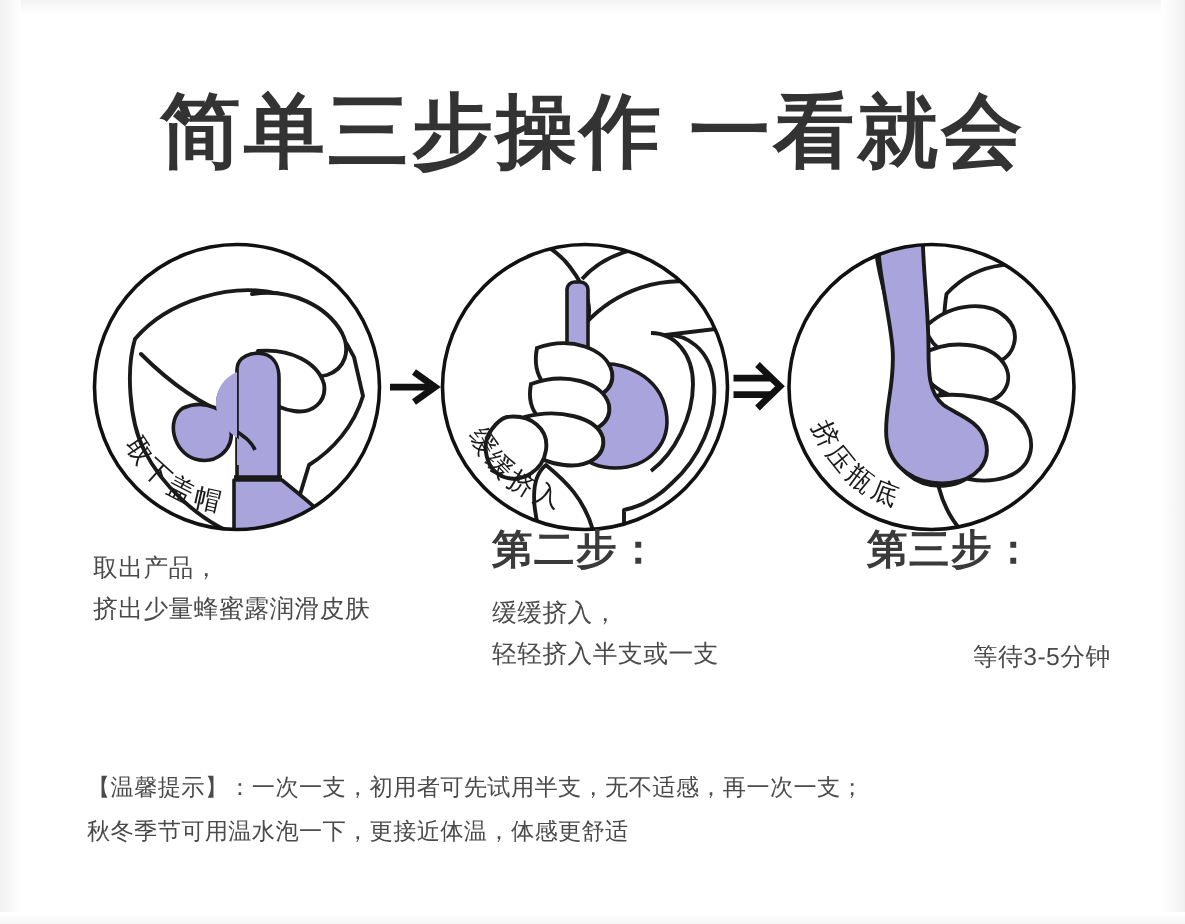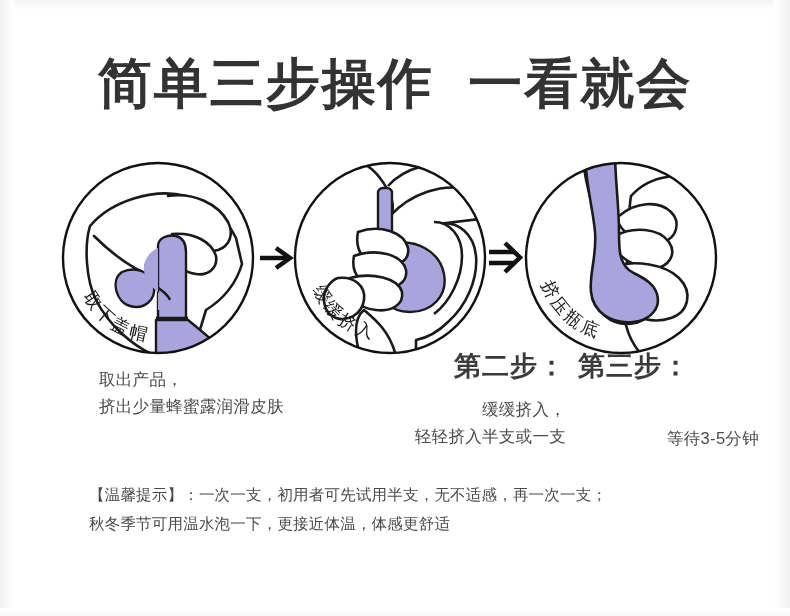--- a/index.html
+++ b/index.html
@@ -45,21 +45,20 @@
     position: absolute;
     left: 0; top: 60px;
     width: 790px;
     text-align: center;
     font-size: 54px;
     font-weight: bold;
     color: #333333;
     letter-spacing: 2px;
     white-space: pre;
     line-height: 1.05;
-    font-family: Liberation Mono, monospace;
   }
 
   
   #illus-row {
     position: absolute;
     left: 0; top: 160px;
     width: 790px;
     height: 200px;
   }
   .circle-wrap {
@@ -81,55 +80,53 @@
   }
   #arrow-1 { left: 256px; }
   #arrow-2 { left: 487px; }
 
   
   .step {
     position: absolute;
     top: 352px;
   }
   #step-1 { left: 62px;  width: 250px; }
-  #step-2 { left: 316px; width: 250px; text-align: right; }
+  #step-2 { left: 328px; width: 250px; }
   #step-3 { left: 578px; width: 220px; }
 
   .step-title {
     font-size: 27px;
     font-weight: bold;
     color: #3a3a3a;
     line-height: 1.1;
     letter-spacing: 1px;
     white-space: pre;
   }
   .step-body {
     margin-top: 14px;
     font-size: 16.5px;
     color: #4a4a4a;
     line-height: 1.65;
     white-space: pre-line;
     letter-spacing: 0.3px;
-    margin-left: 37px;
   }
   #step-3 .step-body { margin-top: 16px; text-align: center; }
   #step-3 .step-body-inner { padding-left: 13px; }
 
   
   #tip {
     position: absolute;
     left: 58px;
-    top: 481px;
+    top: 512px;
     width: 700px;
     font-size: 15.5px;
     color: #4a4a4a;
     line-height: 1.85;
     white-space: pre-line;
     letter-spacing: 0.2px;
-    margin-left: 31px;
   }
 </style>
 </head>
 <body>
 
 <div id="page">
 
   <div class="edge-top"></div>
   <div class="edge-left"></div>
   <div class="edge-right"></div>

